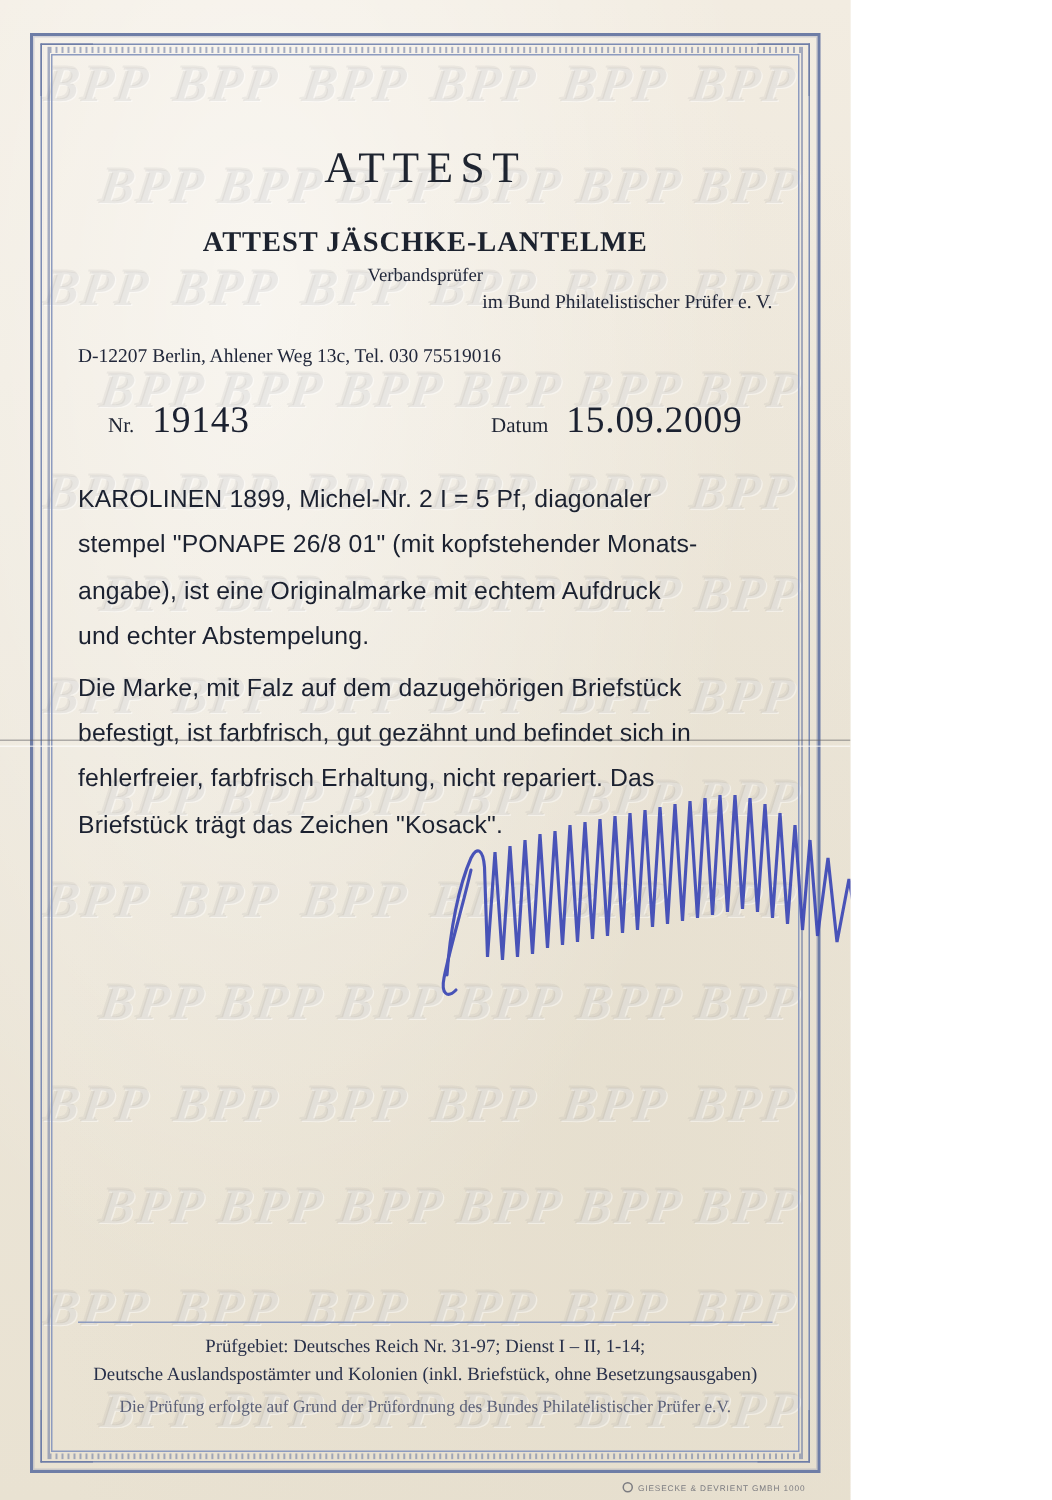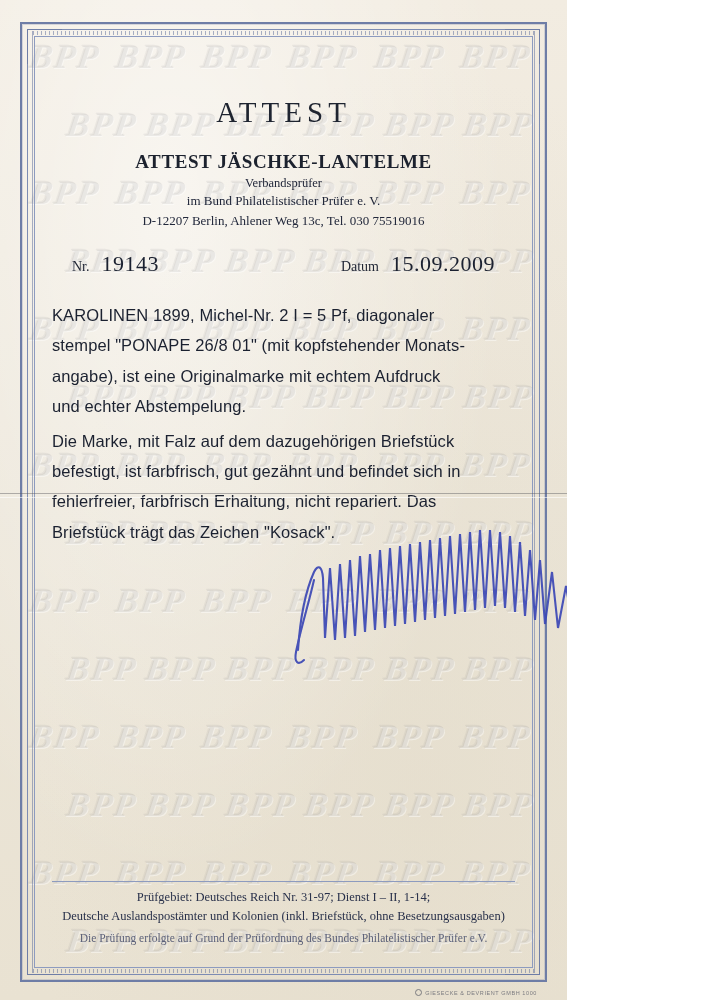--- a/index.html
+++ b/index.html
@@ -128,46 +128,46 @@
     color: #1c222e;
     margin-top: 22px;
   }
   .expert-role {
     text-align: center;
     font-size: 12.5px;
     color: #21273a;
     margin-top: 3px;
   }
   .expert-assoc {
-    text-align: center;
+    text-align: right;
     font-size: 13px;
     color: #21273a;
     margin-top: 2px;
   }
   .expert-address {
-    text-align: center;
+    text-align: left;
     font-size: 13px;
     color: #21273a;
-    margin-top: 4px;
+    margin-top: 20px;
   }
 
   .ref-row {
     display: flex;
     align-items: baseline;
     justify-content: center;
     gap: 0;
     margin-top: 22px;
     padding: 0 20px;
   }
   .ref-label {
     font-size: 14px;
     color: #1f2534;
   }
   .ref-value {
-    font-size: 22px;
+    font-size: 25px;
     color: #1b2130;
     margin-left: 12px;
     letter-spacing: 0.5px;
   }
   .ref-spacer { flex: 1 1 auto; }
 
   .body-text {
     margin-top: 26px;
     font-family: "Liberation Sans", sans-serif;
     font-size: 16.5px;

